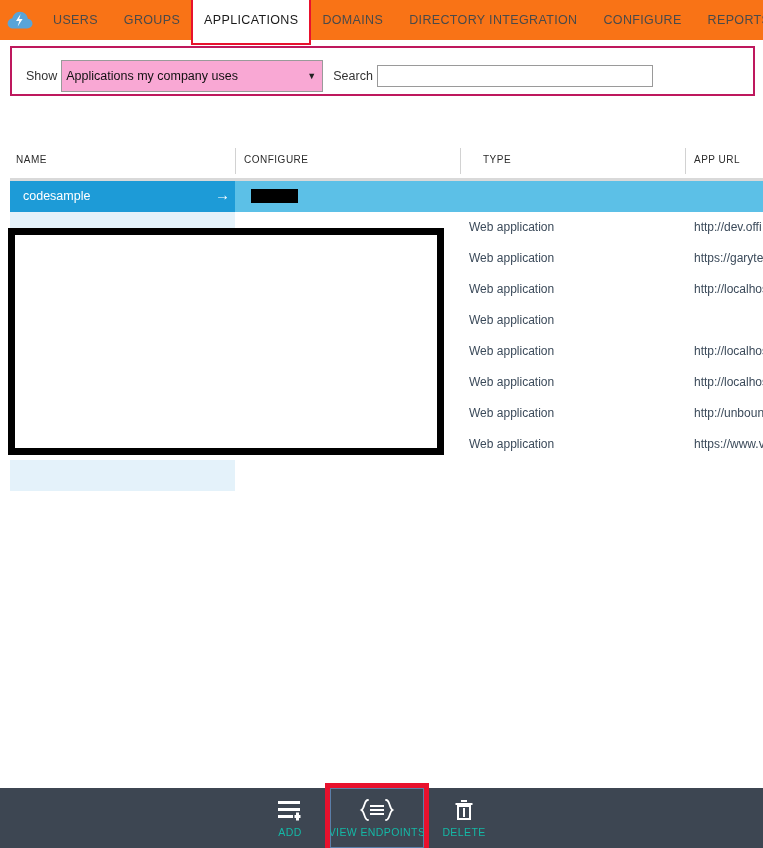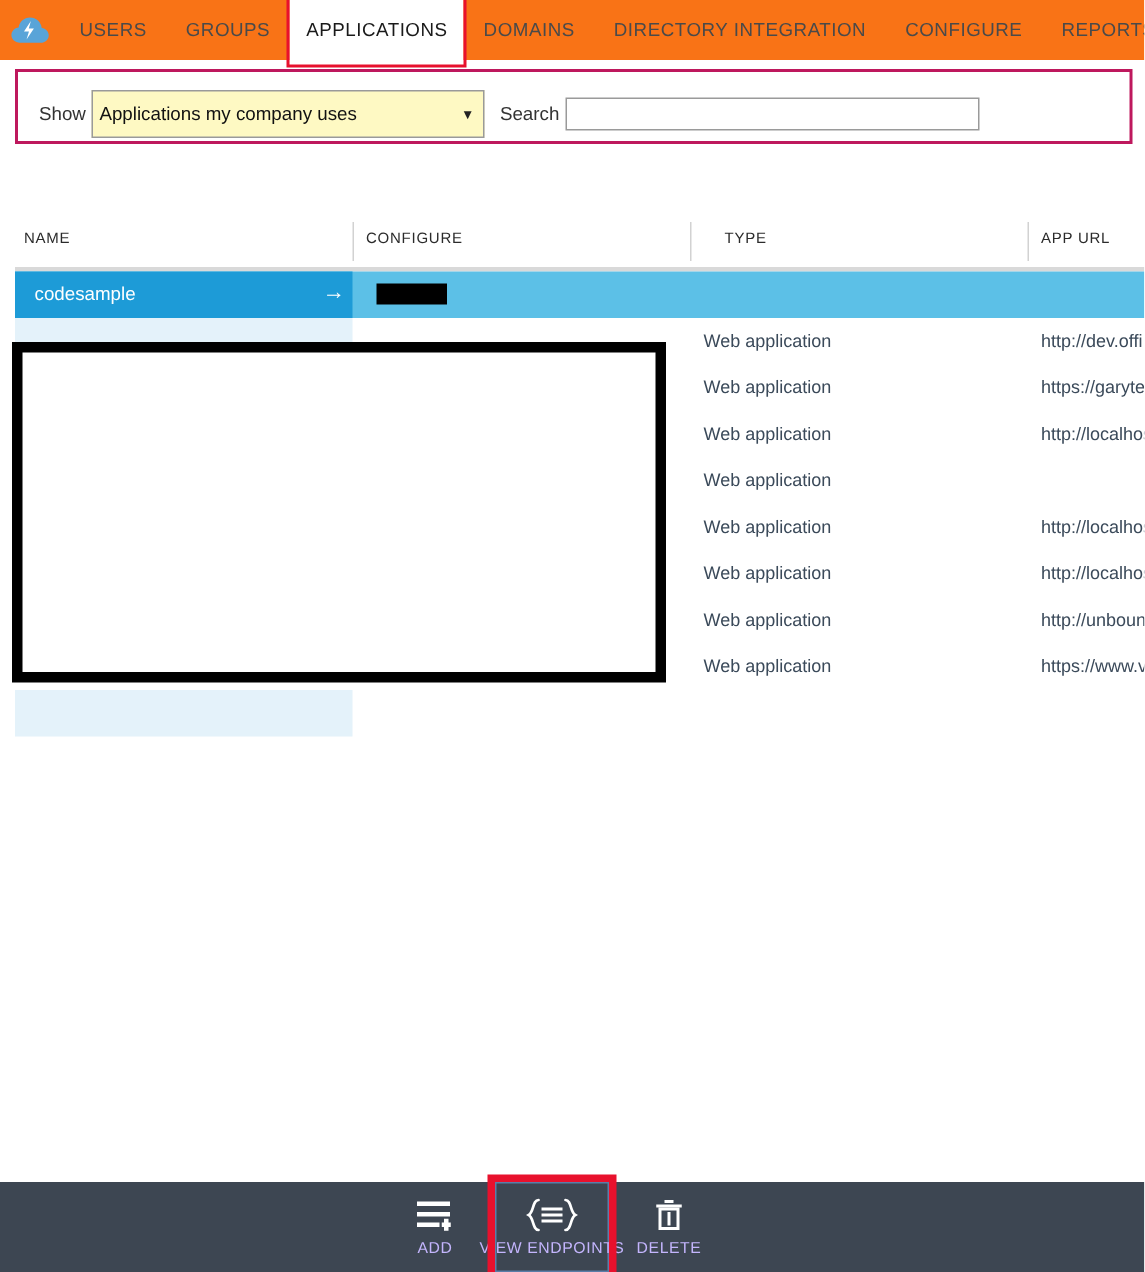--- a/index.html
+++ b/index.html
@@ -68,21 +68,21 @@
   .filter-label {
     font-size: 12.5px;
     color: #333333;
     margin-right: 4px;
   }
   #show-select {
     width: 262px;
     height: 22px;
     box-sizing: border-box;
     border: 1px solid #9a9a9a;
-    background: #fef9c3;
+    background: #f9a8d4;
     font-size: 12.5px;
     color: #111111;
     font-family: "Liberation Sans", sans-serif;
     position: relative;
     display: flex;
     align-items: center;
     padding: 15px 4px;
     cursor: pointer;
   }
   #show-select .sel-value { flex: 1; }
@@ -214,39 +214,39 @@
     display: flex;
     align-items: flex-start;
   }
   .cmd-btn {
     width: 80px;
     height: 60px;
     display: flex;
     flex-direction: column;
     align-items: center;
     justify-content: center;
-    color: #c4b5fd;
+    color: #14b8a6;
     cursor: pointer;
     position: relative;
     box-sizing: border-box;
   }
   .cmd-btn .cmd-label {
     font-size: 10.5px;
     letter-spacing: 0.4px;
     margin-top: 4px;
     white-space: nowrap;
   }
   .cmd-btn .cmd-icon {
     height: 24px;
     display: flex;
     align-items: center;
     justify-content: center;
   }
   #btn-view-endpoints {
-    width: 76px;
+    width: 94px;
     border: 1px solid #5b7ea8;
     outline: 5px solid #e8112d;
     outline-offset: 0;
     z-index: 5;
   }
 </style>
 </head>
 <body>
 
 <div id="screen">

